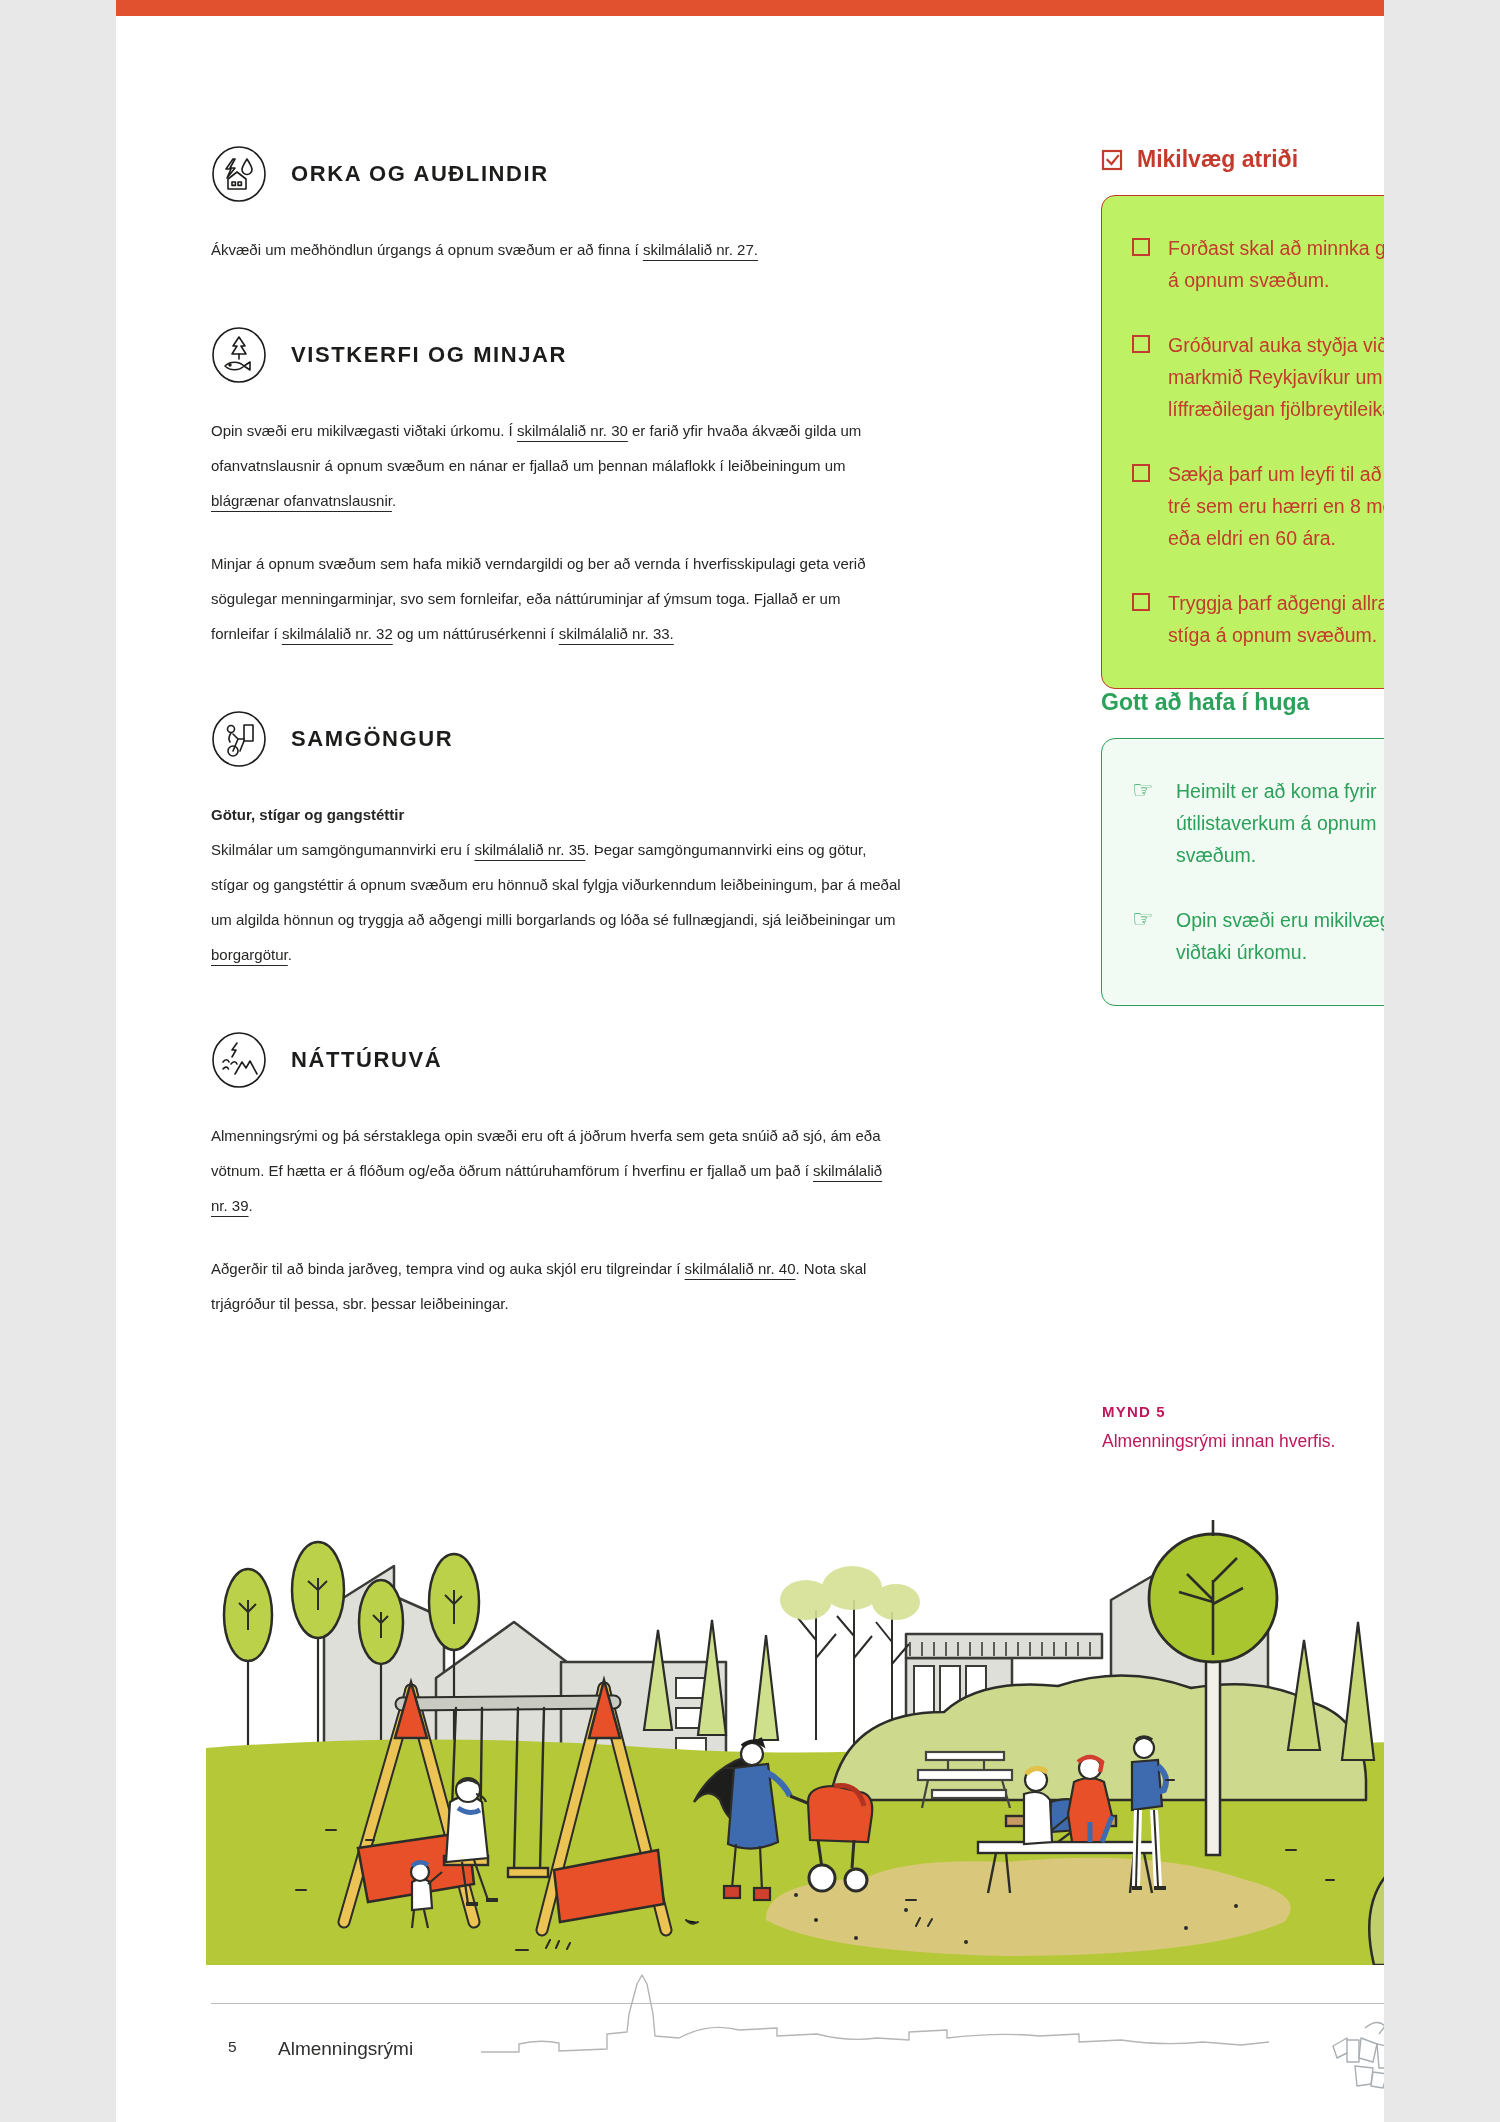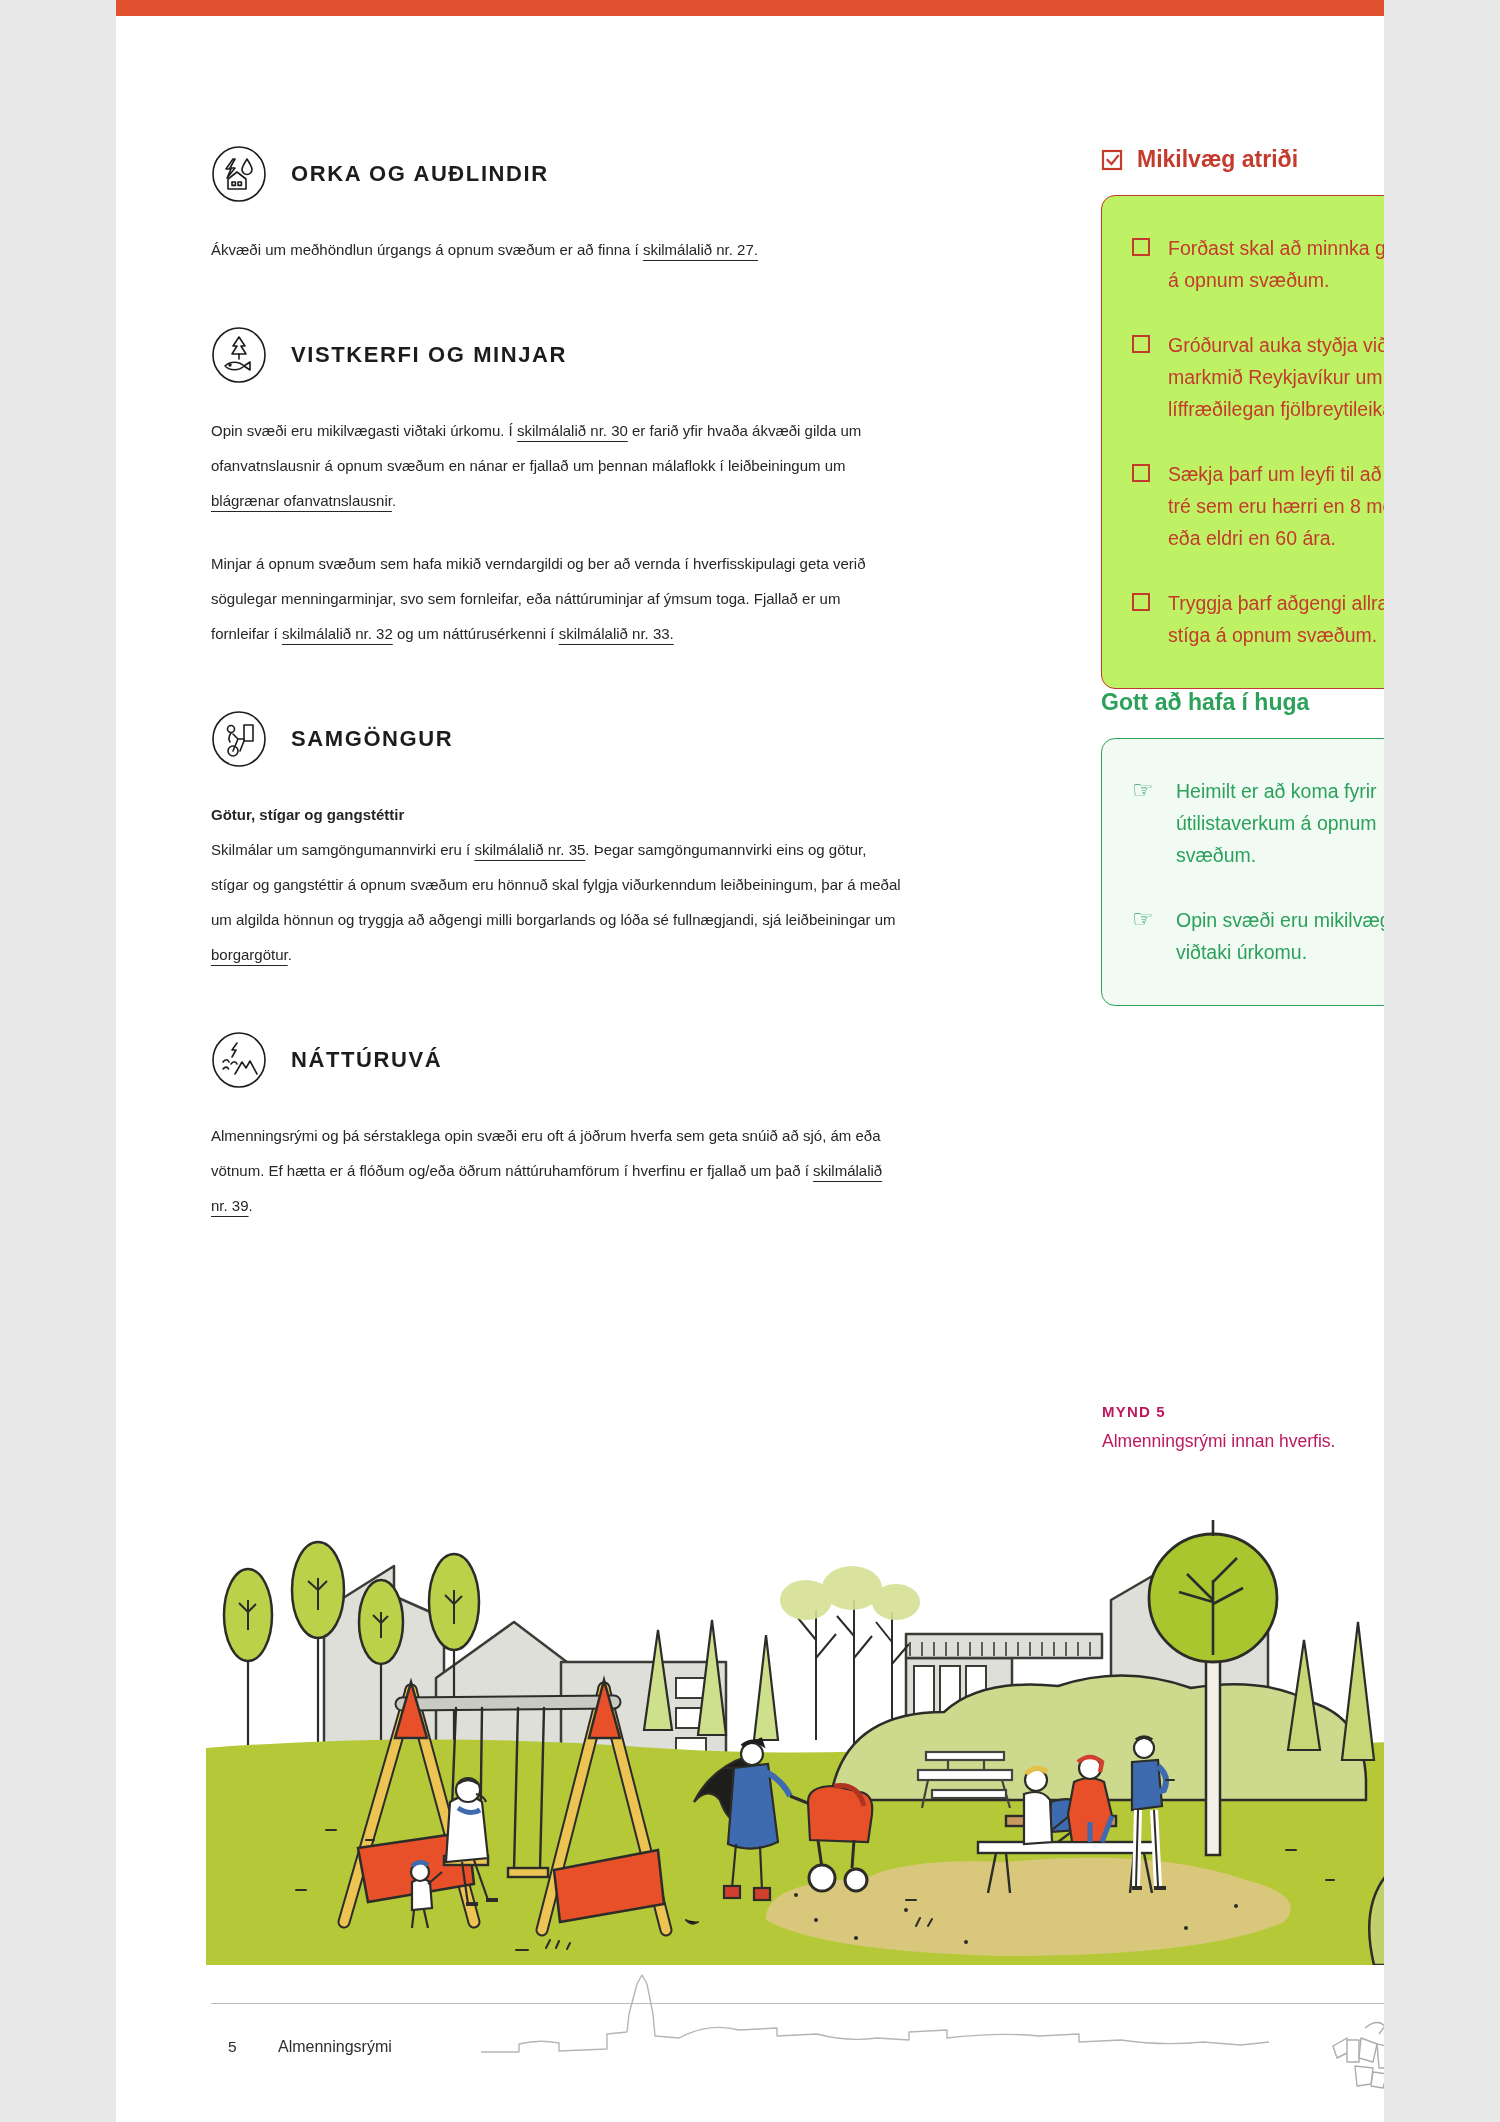--- a/index.html
+++ b/index.html
@@ -38,21 +38,21 @@
   .figcap .lbl { font-size:15px; font-weight:700; letter-spacing:1.2px; margin-bottom:8px; }
   .figcap .txt { font-size:17.5px; line-height:26px; }
 
   
   .illustration { position:absolute; left:90px; top:1450px; width:1320px; height:515px; }
 
   
   .footer-rule { position:absolute; left:95px; top:2003px; width:1310px; height:0; border-top:1.3px solid #bcbcbc; }
   .skyline { position:absolute; left:365px; top:1972px; width:790px; height:95px; }
   .pagenum { position:absolute; left:112px; top:2038px; font-size:15.5px; color:#2e2e2c; }
-  .foot-sec { position:absolute; left:162px; top:2038px; font-size:16px; color:#2e2e2c; }
+  .foot-sec { position:absolute; left:162px; top:2038px; font-size:19px; color:#2e2e2c; }
   .logo { position:absolute; left:1205px; top:2016px; display:flex; align-items:center; gap:28px; }
   .logo-text { font-size:14.5px; line-height:19px; color:#9aa0a3; }
 </style>
 </head>
 <body>
 
 <div id="page">
   <div class="topbar"></div>
 
   <div class="main">
@@ -110,20 +110,21 @@
         <svg class="sec-icon" viewBox="0 0 56 56" fill="none" stroke="#1c1c1a" stroke-width="1.6" stroke-linejoin="round" stroke-linecap="round">
           <ellipse cx="28" cy="28" rx="26" ry="27"></ellipse>
           <path d="M26 11 l-5 7 h4 l-4 7"></path>
           <path d="M12 30 c2 -3 5 -3 6 0 m2 2 c2 -3 5 -3 6 0"></path>
           <path d="M24 42 l7 -12 4 6 4 -7 7 13"></path>
           <path d="M12 37 c2 -2.5 4.5 -2.5 5.5 0"></path>
         </svg>
         <div class="sec-title">NÁTTÚRUVÁ</div>
       </div>
       <p><span>Almenningsrými og þá sérstaklega opin svæði eru oft á jöðrum hverfa sem geta snúið að sjó, ám eða vötnum. Ef hætta er á flóðum og/eða öðrum náttúruhamförum í hverfinu er fjallað um það í </span><span class="link">skilmálalið nr. 39</span><span>.</span></p>
+      <p><span>Aðgerðir til að binda jarðveg, tempra vind og auka skjól eru tilgreindar í </span><span class="link">skilmálalið nr. 40</span><span>. Nota skal trjágróður til þessa, sbr. þessar leiðbeiningar.</span></p>
     </div>
   </div>
 
   <div class="aside">
 
     <div class="box-head red">
       <svg width="22" height="22" viewBox="0 0 22 22" fill="none" stroke="#c43a2c" stroke-width="2.2" stroke-linecap="square">
         <rect x="2" y="2" width="18" height="18"></rect>
         <path d="M6.5 11 l4 4 L17 7"></path>
       </svg>

